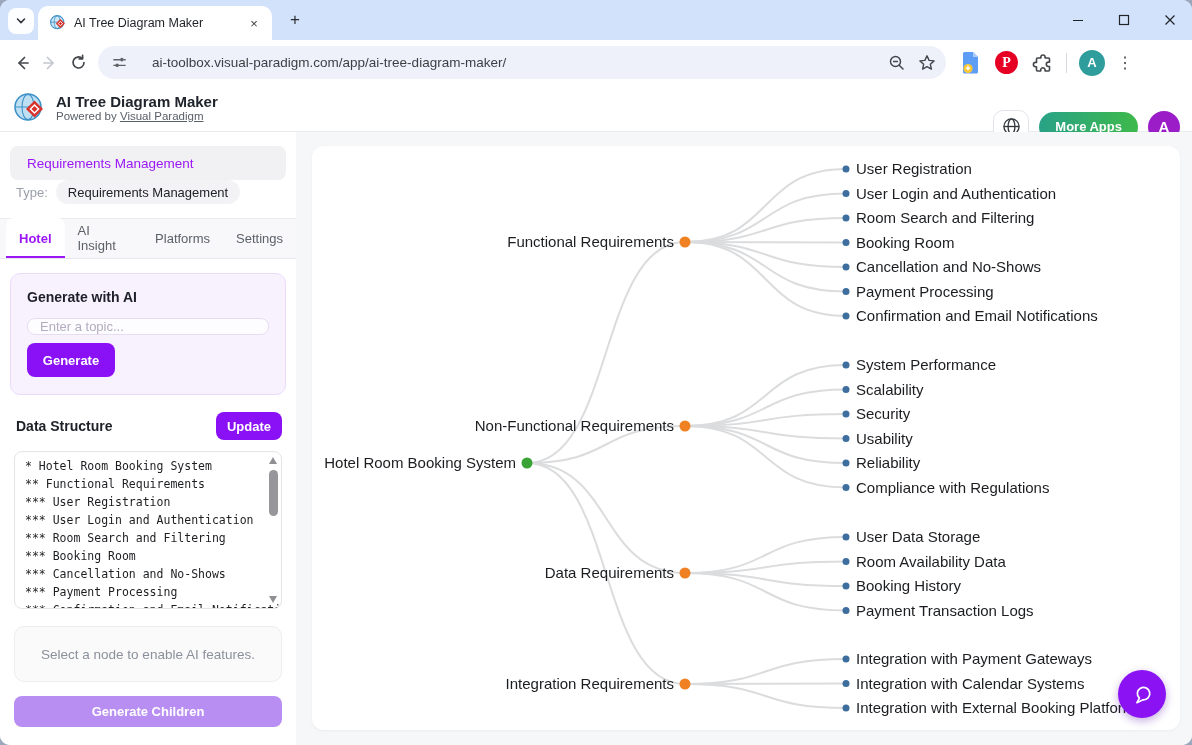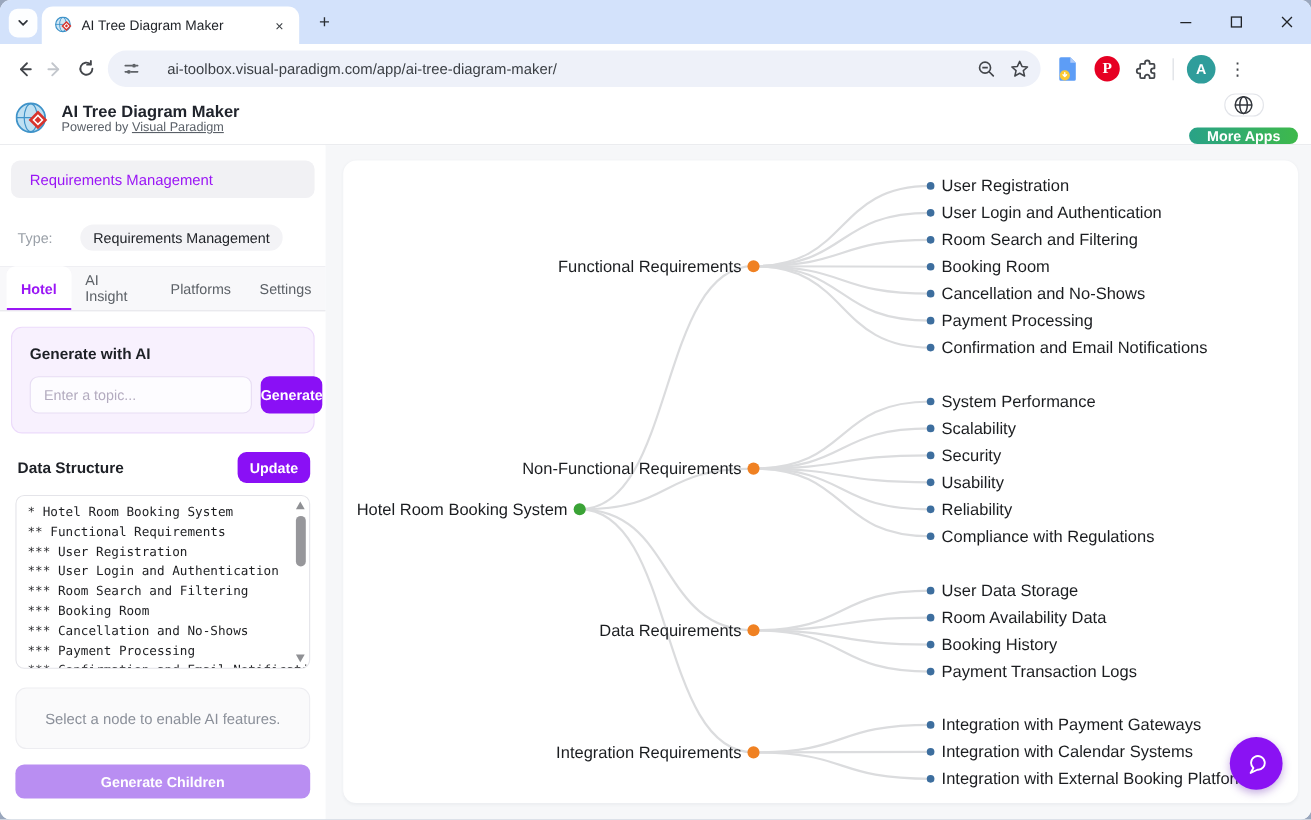--- a/index.html
+++ b/index.html
@@ -38,47 +38,47 @@
     display:flex; align-items:center; justify-content:center; margin-left:12px; }
   .kebab { margin-left:8px; width:24px; text-align:center; font-size:16px; color:#43464b; letter-spacing:0; }
 
   
   .app-header { position:relative; height:47px; background:#fff; border-bottom:1px solid #e9eaee; display:flex; align-items:center; }
   .vp-logo { margin-left:14px; width:32px; height:32px; flex:0 0 32px; }
   .app-titles { margin-left:10px; line-height:1.15; }
   .app-title { font-size:15px; font-weight:bold; color:#20242c; }
   .app-sub { font-size:11.5px; color:#5a6068; }
   .app-sub a { color:#5a6068; }
-  .header-right { position:absolute; right:12px; top:0; height:47px; display:flex; align-items:center; gap:10px;flex-direction:column; }
+  .header-right { position:absolute; right:12px; top:18px; height:47px; display:flex; align-items:center; gap:10px; }
   .globe-btn { width:36px; height:34px; border:1px solid #e2e4e9; border-radius:10px; display:flex; align-items:center; justify-content:center; background:#fff; }
   .more-apps { height:30px; padding:0 16px; border-radius:15px; border:none; color:#fff; font-weight:bold; font-size:13px;
     background:linear-gradient(90deg,#29a287,#3eb94b); font-family:"Liberation Sans",sans-serif; }
   .app-avatar { width:32px; height:32px; border-radius:50%; background:#9a1dc8; color:#fff; font-weight:bold; font-size:15px;
     display:flex; align-items:center; justify-content:center; }
 
   
   .content { display:flex; height:613px; }
   .sidebar { width:296px; background:#fff; position:relative; }
   .main { flex:1; background:#f6f7f9; position:relative; }
 
   
   .menu-bar { display:flex; gap:20px; padding:12px 0 0 22px; }
   .menu-item { font-size:13.5px; color:#17191c; cursor:pointer; }
   .doc-title-box { margin:14px 10px 0 10px; height:34px; background:#f1f1f4; border-radius:8px; display:flex; align-items:center; padding-left:17px; }
   .doc-title { font-size:13.5px; font-weight:500; color:#9a16f5; }
-  .type-row { display:flex; align-items:center; margin:24px 0 0 16px; gap:25px; }
+  .type-row { display:flex; align-items:center; margin:0 0 0 16px; gap:8px; }
   .type-label { font-size:13px; color:#9aa0a8; }
   .type-pill { background:#f3f3f6; border-radius:13px; height:24px; display:flex; align-items:center; padding:0 12px; font-size:13px; color:#202328; }
   .sb-divider { height:1px; background:#ececf0; margin-top:14px; }
   .tabs-row { display:flex; align-items:flex-end; padding-left:6px; background:#f8f8fa; border-bottom:1px solid #e7e7eb; height:40px; }
   .tab-item { padding:0 13px; height:40px; display:flex; align-items:center; font-size:13px; color:#5c6167; cursor:pointer; }
   .tab-item.active { background:#fff; border-radius:8px 8px 0 0; color:#9a16f5; font-weight:bold; box-shadow:inset 0 -2px 0 #9a16f5; }
   .gen-panel { margin:14px 10px 0 10px; background:#f8f1fe; border:1px solid #ecdafb; border-radius:10px; padding:15px 16px 17px 16px; }
   .gen-title { font-size:14px; font-weight:bold; color:#1d2026; }
-  .gen-row { display:flex; gap:8px; margin-top:13px; }
+  .gen-row { display:flex; gap:8px; margin-top:13px;flex-direction:column; }
   .gen-input { flex:1; height:34px; border:1px solid #e7ddf3; background:#fdfcff; border-radius:8px; padding:0 12px; font-size:13px; color:#333;
     font-family:"Liberation Sans",sans-serif; }
   .gen-input::placeholder { color:#b3abbf; }
   .btn-purple { border:none; background:#8a10f5; color:#fff; font-weight:bold; font-size:13px; border-radius:8px; font-family:"Liberation Sans",sans-serif; }
   .gen-btn { width:88px; height:34px; }
   .ds-row { display:flex; align-items:center; justify-content:space-between; margin:17px 14px 0 16px; }
   .ds-title { font-size:14px; font-weight:bold; color:#1d2026; }
   .update-btn { width:66px; height:28px; }
   .code-box { position:relative; margin:11px 14px 0 14px; height:158px; border:1px solid #e4e4e9; border-radius:8px; background:#fff; overflow:hidden; }
   .code-text { position:absolute; left:10px; top:5px; right:16px; font-family:"DejaVu Sans Mono", monospace; font-size:11.5px; line-height:18px;

